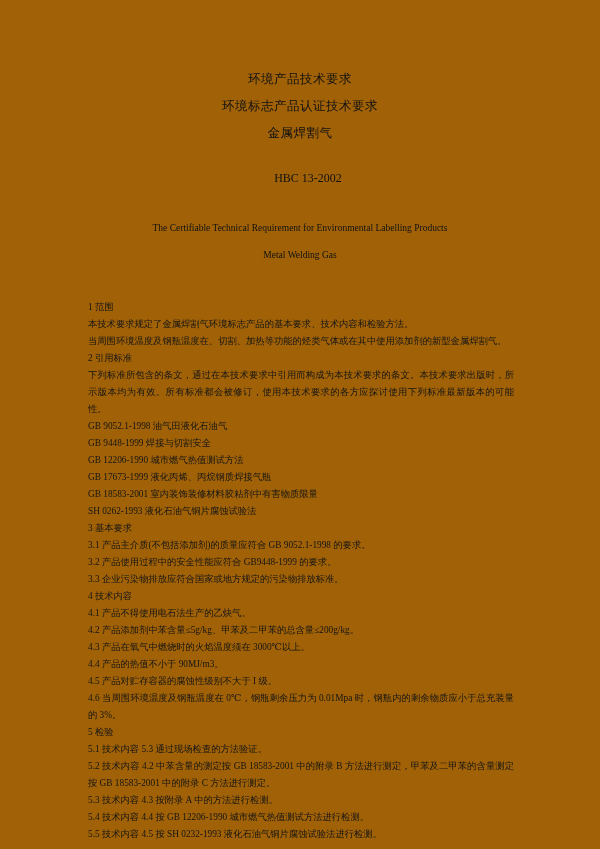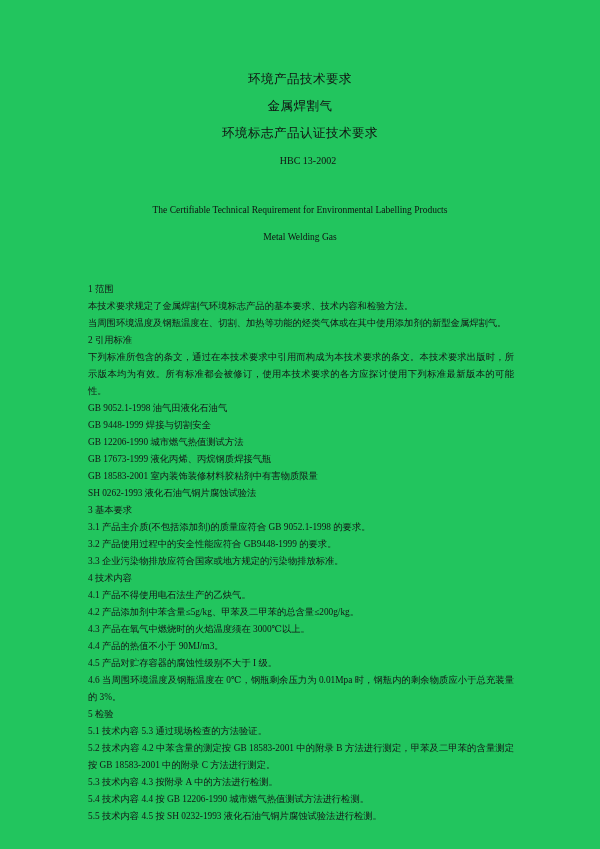--- a/index.html
+++ b/index.html
@@ -6,39 +6,39 @@
   html, body { margin: 0; padding: 0; }
   body {
     width: 600px;
     height: 849px;
     background: #ffffff;
     overflow: hidden;
   }
   .page {
     width: 600px;
     height: 849px;
-    background: #22c55e;
+    background: #a16207;
     color: #111111;
     font-family: "Liberation Serif", "DejaVu Serif", serif;
     overflow: hidden;
   }
   .doc-header {
     padding-top: 66px;
     text-align: center;
   }
   .title-cn {
     margin: 0;
     font-size: 12.5px;
     line-height: 27px;
     font-weight: 400;
     letter-spacing: 0.5px;
   }
   .title-code {
-    margin: 0;
-    font-size: 10px;
+    margin: 18px;
+    font-size: 12px;
     line-height: 27px;
     font-weight: 400;
     padding-left: 16px;
   }
   .en-block { margin-top: 23px; }
   .en-line {
     margin: 0;
     font-size: 9.5px;
     line-height: 27px;
     font-weight: 400;
@@ -52,22 +52,22 @@
   }
   .doc-body p { margin: 0; }
 </style>
 </head>
 <body>
 
 <div class="page">
 
   <header class="doc-header">
     <p class="title-cn">环境产品技术要求</p>
+    <p class="title-cn">环境标志产品认证技术要求</p>
     <p class="title-cn">金属焊割气</p>
-    <p class="title-cn">环境标志产品认证技术要求</p>
     <p class="title-code">HBC 13-2002</p>
     <div class="en-block">
       <p class="en-line">The Certifiable Technical Requirement for Environmental Labelling Products</p>
       <p class="en-line">Metal Welding Gas</p>
     </div>
   </header>
 
   <main class="doc-body">
 
     <p>1 范围</p>

